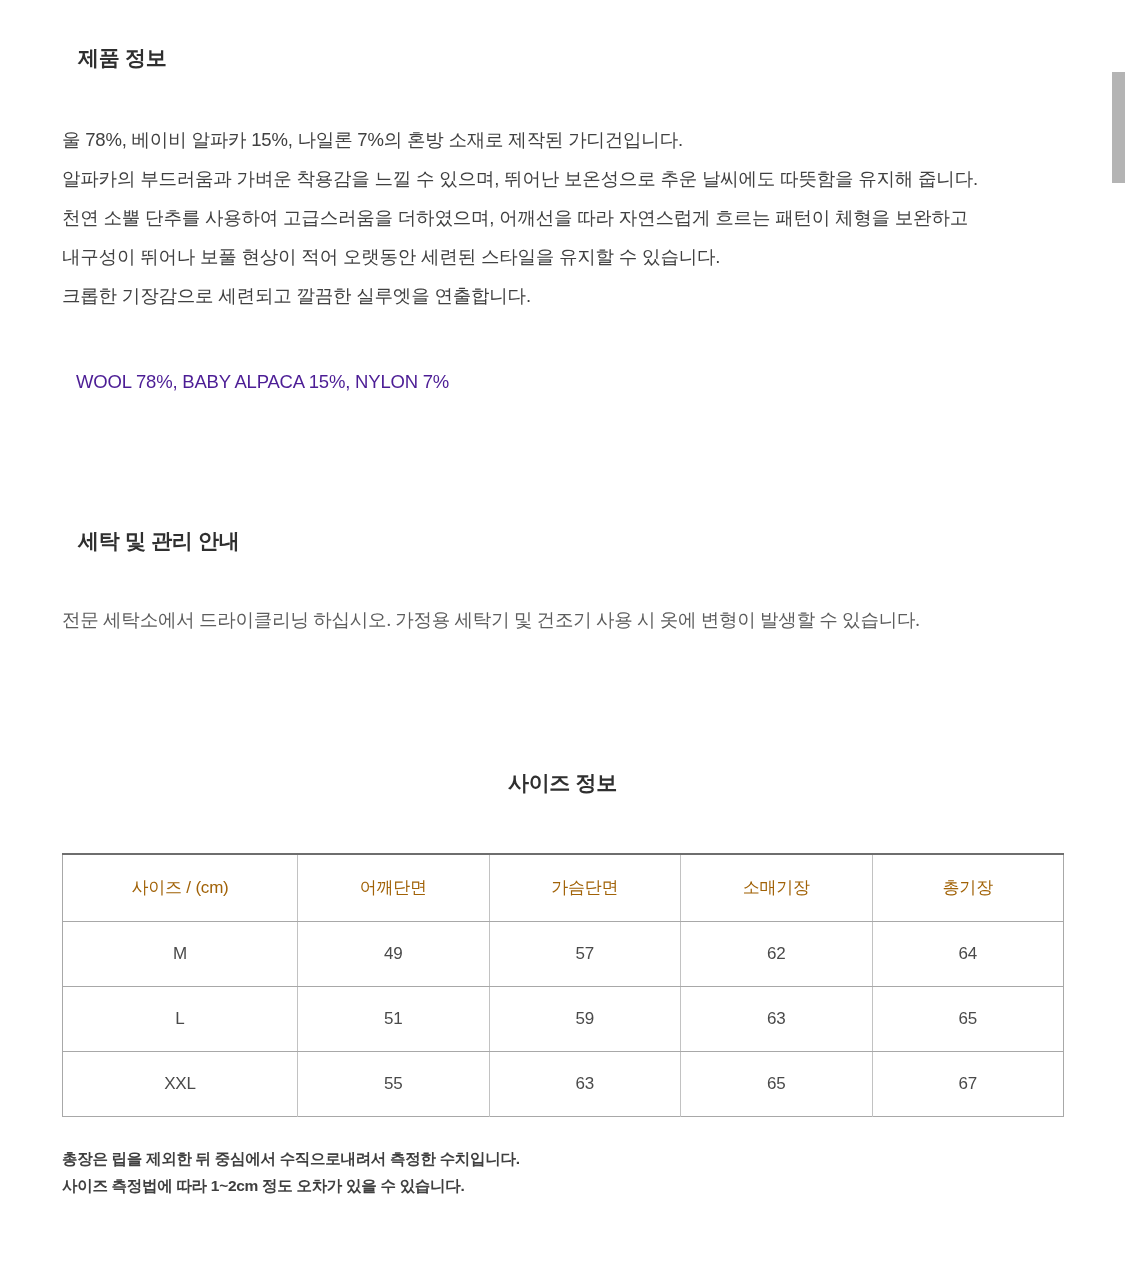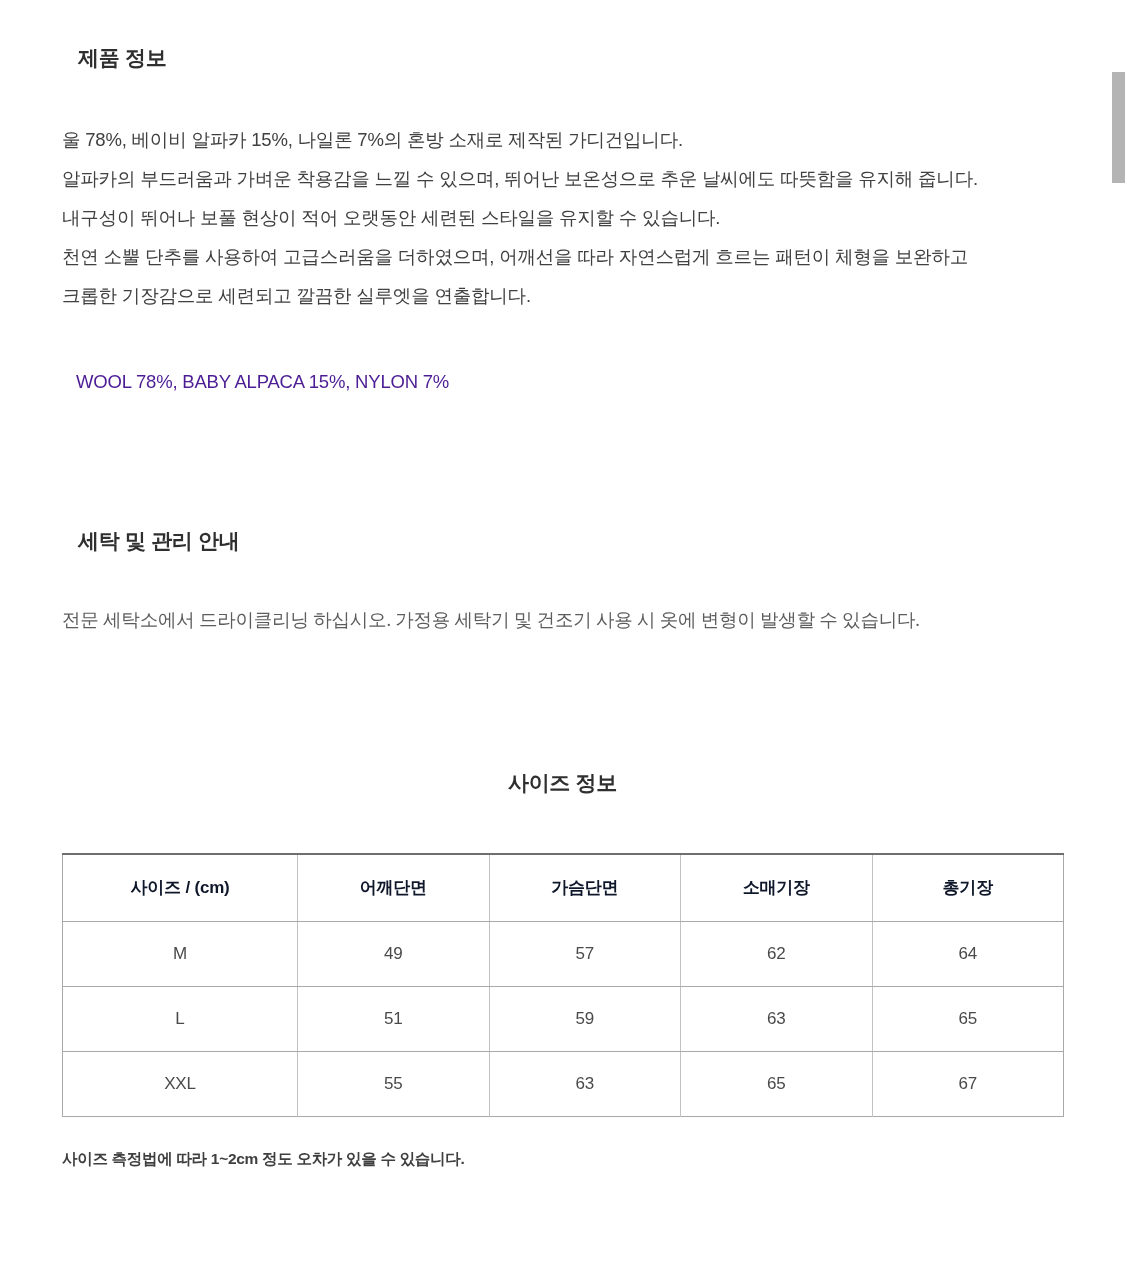--- a/index.html
+++ b/index.html
@@ -108,22 +108,22 @@
     font-size: 17px;
     color: #4a4a4a;
     letter-spacing: -0.2px;
     height: 64px;
     padding: 0;
   }
   table.size-table th:last-child,
   table.size-table td:last-child { border-right: none; }
   table.size-table tbody tr:last-child td { border-bottom: none; }
   table.size-table thead th {
-    font-weight: bold;
-    color: #0f172a;
+    font-weight: normal;
+    color: #a16207;
     height: 66px;
   }
   table.size-table tbody td { font-weight: normal; }
 
   
   .footnotes {
     padding-top: 28px;
     padding-bottom: 24px;
   }
   .footnote-line {
@@ -145,22 +145,22 @@
     <div class="scrollbar-thumb"></div>
   </div>
 
   <div class="content">
 
     <h2 class="section-heading sec-product-info">제품 정보</h2>
 
     <div class="body-block">
       <span class="line">울 78%, 베이비 알파카 15%, 나일론 7%의 혼방 소재로 제작된 가디건입니다.</span>
       <span class="line">알파카의 부드러움과 가벼운 착용감을 느낄 수 있으며, 뛰어난 보온성으로 추운 날씨에도 따뜻함을 유지해 줍니다.</span>
+      <span class="line">천연 소뿔 단추를 사용하여 고급스러움을 더하였으며, 어깨선을 따라 자연스럽게 흐르는 패턴이 체형을 보완하고</span>
       <span class="line">내구성이 뛰어나 보풀 현상이 적어 오랫동안 세련된 스타일을 유지할 수 있습니다.</span>
-      <span class="line">천연 소뿔 단추를 사용하여 고급스러움을 더하였으며, 어깨선을 따라 자연스럽게 흐르는 패턴이 체형을 보완하고</span>
       <span class="line">크롭한 기장감으로 세련되고 깔끔한 실루엣을 연출합니다.</span>
     </div>
 
 
     <p class="plain-line">WOOL 78%, BABY ALPACA 15%, NYLON 7%</p>
 
     <h2 class="section-heading sec-care-info">세탁 및 관리 안내</h2>
 
     <p class="care-line">전문 세탁소에서 드라이클리닝 하십시오. 가정용 세탁기 및 건조기 사용 시 옷에 변형이 발생할 수 있습니다.</p>
 
@@ -204,17 +204,18 @@
             <td>55</td>
             <td>63</td>
             <td>65</td>
             <td>67</td>
           </tr>
         </tbody>
       </table>
     </div>
 
     <div class="footnotes">
+      <p class="footnote-line">총장은 립을 제외한 뒤 중심에서 수직으로내려서 측정한 수치입니다.</p>
       <p class="footnote-line">사이즈 측정법에 따라 1~2cm 정도 오차가 있을 수 있습니다.</p>
     </div>
 
   </div>
 </div>
 
 </body></html>

